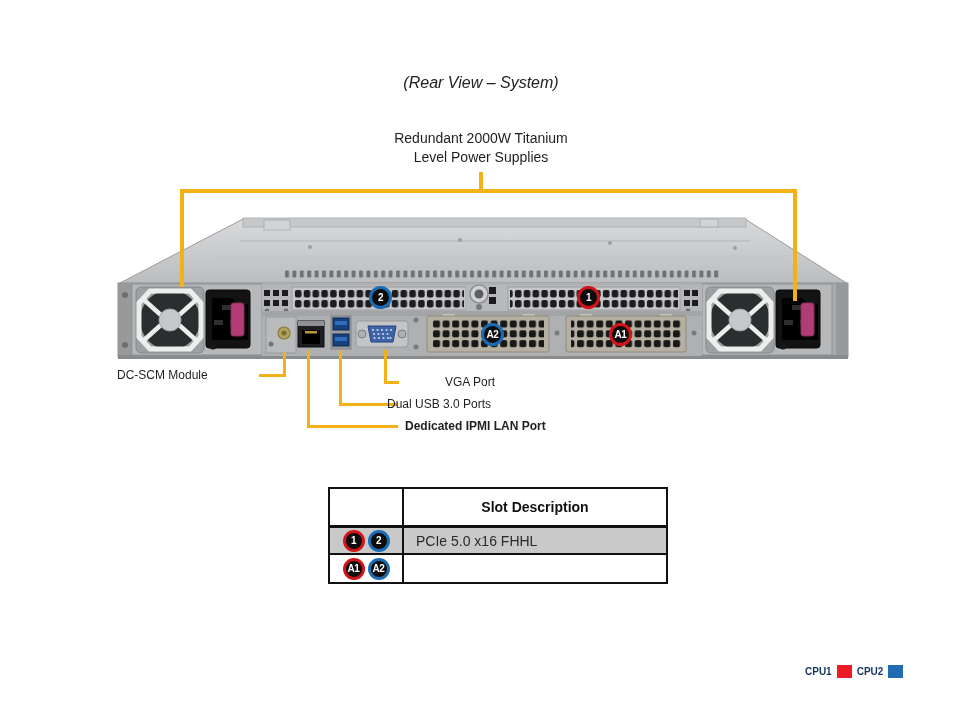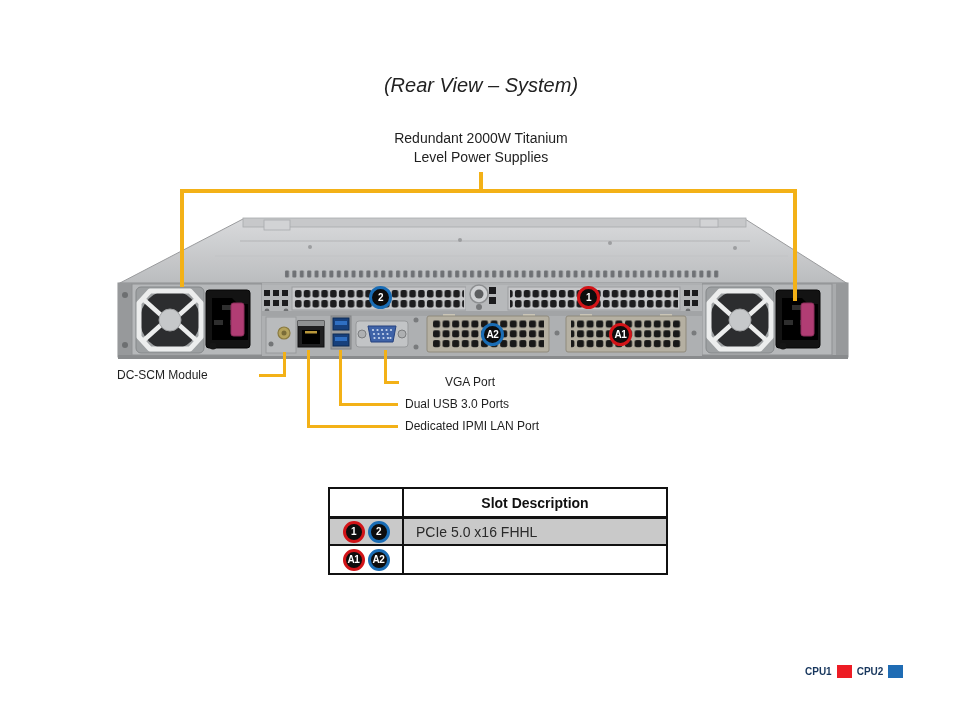--- a/index.html
+++ b/index.html
@@ -4,35 +4,35 @@
 <style>
   html,body{margin:0;padding:0;background:#ffffff;}
   #canvas{
     position:relative;width:960px;height:720px;background:#ffffff;overflow:hidden;
     font-family:"Liberation Sans", sans-serif;color:#1a1a1a;
   }
   .abs{position:absolute;}
   .yline{position:absolute;background:#F3B117;}
   .lbl{position:absolute;font-size:12px;color:#1f1f1f;white-space:nowrap;}
   .title{position:absolute;left:331px;top:74px;width:300px;text-align:center;
-         font-size:20px;font-style:italic;color:#222;}
+         font-size:16px;font-style:italic;color:#222;}
   .psu-label{position:absolute;left:331px;top:129px;width:300px;text-align:center;
          font-size:14px;line-height:19px;color:#1f1f1f;}
   
   .badge{box-sizing:border-box;width:23px;height:23px;border-radius:50%;
          background:#0d0d0d;color:#fff;font-weight:bold;font-size:10px;
          display:flex;align-items:center;justify-content:center;letter-spacing:-0.5px;}
   .badge.red{border:3.5px solid #D21418;}
   .badge.blue{border:3.5px solid #1A6DB5;}
   .chassis-badge{position:absolute;}
   
   .slot-table{position:absolute;left:328px;top:487px;width:340px;
       border:2px solid #111;box-sizing:border-box;background:#fff;font-size:14px;}
   .tr{display:flex;align-items:stretch;box-sizing:border-box;}
-  .tr.head{height:30px;border-bottom:3px solid #111;}
+  .tr.head{height:39px;border-bottom:3px solid #111;}
   .tr.r1{height:27px;background:#c9c9c9;border-bottom:2px solid #111;}
   .tr.r2{height:27px;background:#fff;}
   .td-badges{width:74px;border-right:2px solid #111;display:flex;align-items:center;
       justify-content:center;gap:3px;box-sizing:border-box;flex:none;}
   .td-desc{flex:1;display:flex;align-items:center;padding-left:12px;color:#2a2a2a;}
   .th-desc{flex:1;display:flex;align-items:center;justify-content:center;
       font-weight:bold;font-size:14px;color:#111;}
   .slot-table .badge{width:22px;height:22px;border-width:3.5px;}
   
   .legend{position:absolute;left:805px;top:665px;display:flex;align-items:center;
@@ -215,22 +215,22 @@
 
   <div class="title">(Rear View – System)</div>
 
   <div class="psu-label">
     <div>Redundant 2000W Titanium</div>
     <div>Level Power Supplies</div>
   </div>
 
   <div class="lbl" style="left:117px;top:368px;">DC-SCM Module</div>
   <div class="lbl" style="left:405px;top:375px;margin-left:40px;">VGA Port</div>
-  <div class="lbl" style="left:405px;top:397px;">Dual USB 3.0 Ports</div>
-  <div class="lbl" style="left:405px;top:419px;">Dedicated IPMI LAN Port</div>
+  <div class="lbl" style="left:387px;top:397px;">Dual USB 3.0 Ports</div>
+  <div class="lbl" style="left:405px;top:419px;font-weight:bold;">Dedicated IPMI LAN Port</div>
 
   <div class="slot-table">
     <div class="tr head">
       <div class="td-badges"></div>
       <div class="th-desc">Slot Description</div>
     </div>
     <div class="tr r1">
       <div class="td-badges">
         <div class="badge red">1</div>
         <div class="badge blue">2</div>

